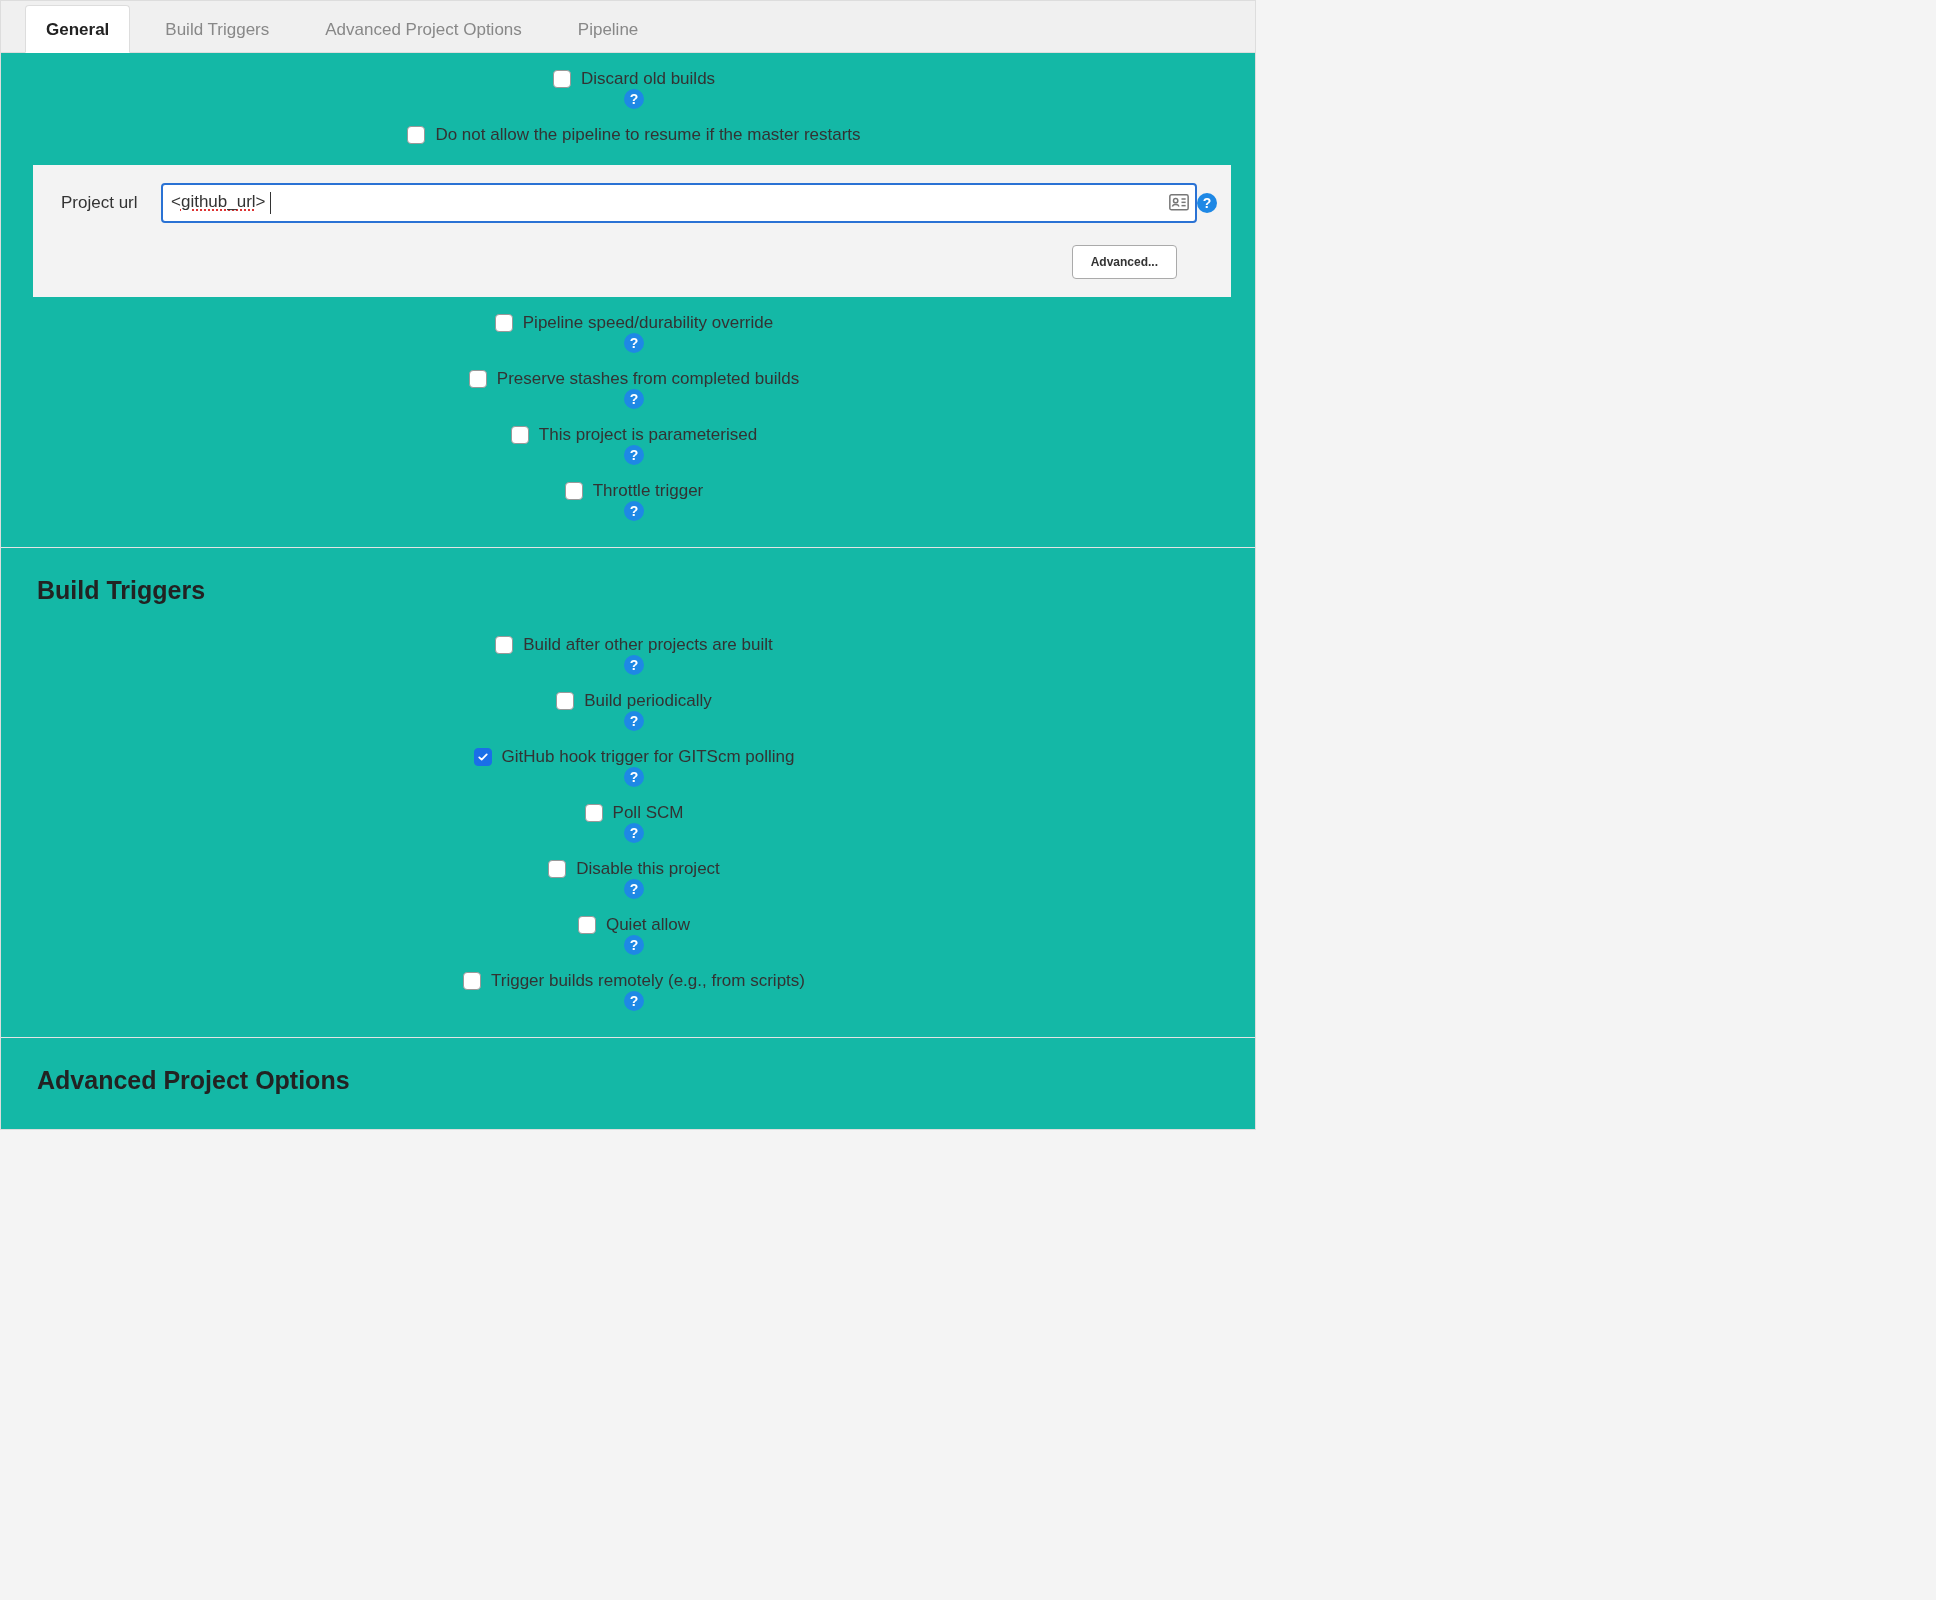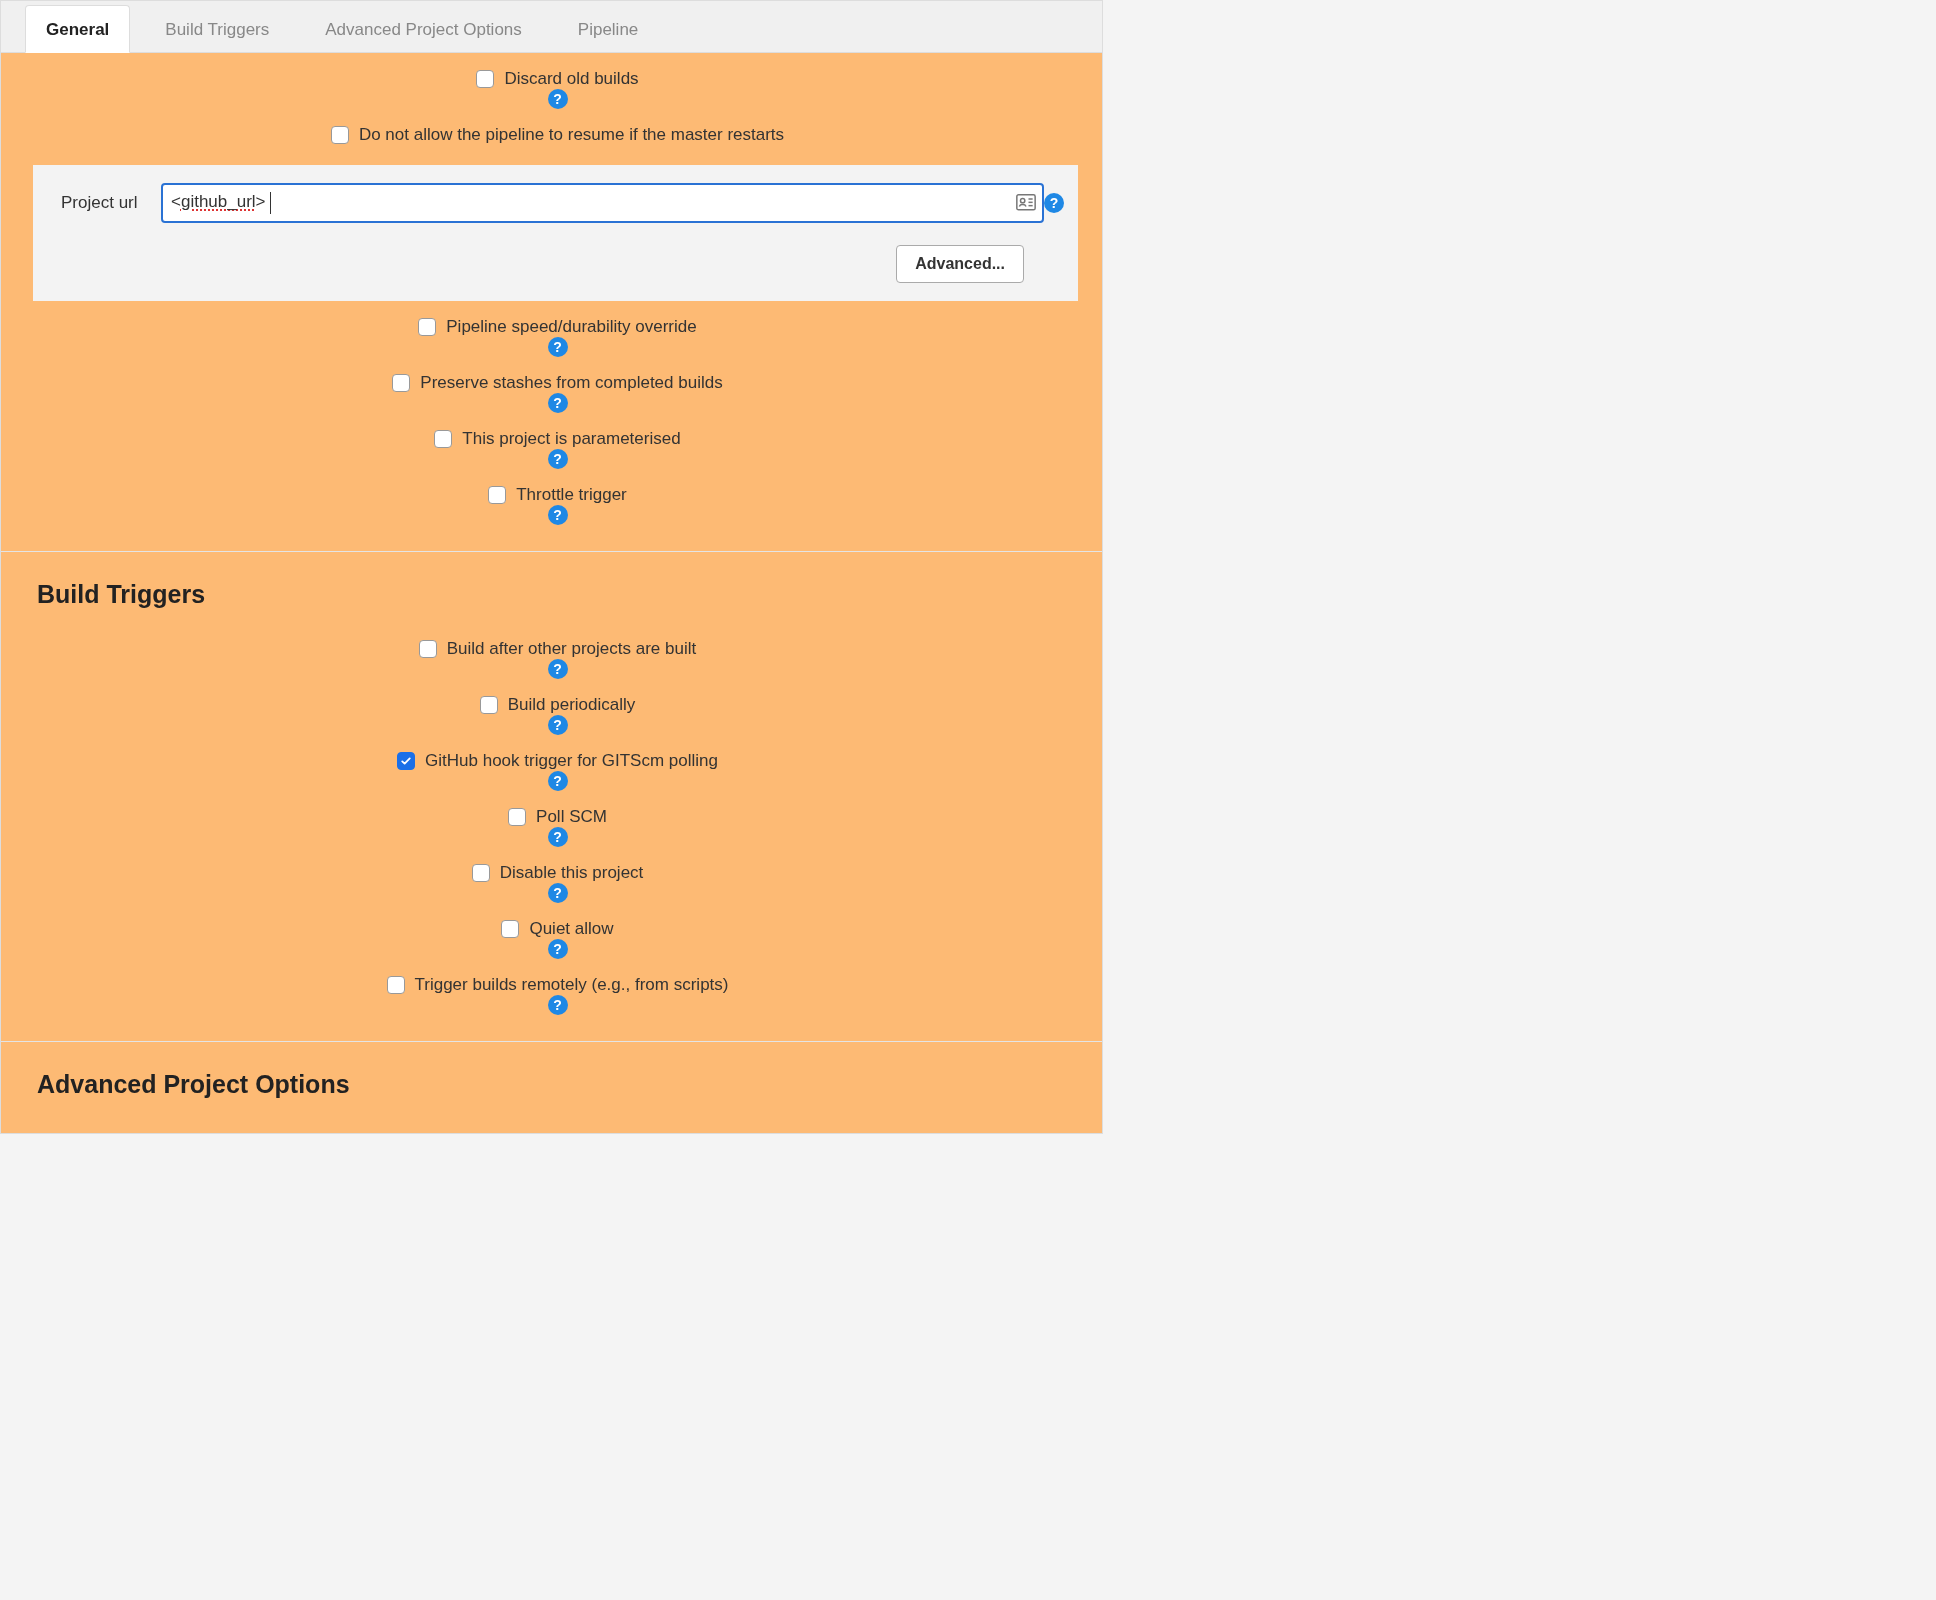--- a/index.html
+++ b/index.html
@@ -3,23 +3,23 @@
 <meta charset="utf-8">
 <style>
   * { box-sizing: border-box; margin: 0; padding: 0; }
   body {
     font-family: -apple-system, BlinkMacSystemFont, "Segoe UI", Helvetica, Arial, sans-serif;
     font-size: 17px;
     background: #f4f4f4;
     color: #333;
   }
   .frame {
-    width: 1103px;
+    width: 1256px;
     margin: 0;
-    background: #fdba74;
+    background: #14b8a6;
     border: 1px solid #ddd;
   }
   
   .tabs {
     display: flex;
     align-items: flex-end;
     background: #f0f0f0;
     border-bottom: 1px solid #ddd;
     padding-left: 24px;
     height: 52px;
@@ -129,21 +129,21 @@
     justify-content: flex-end;
     margin-top: 22px;
     padding-right: 40px;
   }
   .btn {
     padding: 9px 18px;
     border: 1px solid #aaa;
     border-radius: 4px;
     background: #fff;
     font-weight: 600;
-    font-size: 16px;
+    font-size: 12px;
     color: #333;
     cursor: pointer;
   }
   hr.sep { border: none; border-top: 1px solid #e4e4e4; margin: 18px 0; }
   .fake-caret {
     position: absolute;
     left: 109px;
     top: 9px;
     width: 1px;
     height: 22px;

